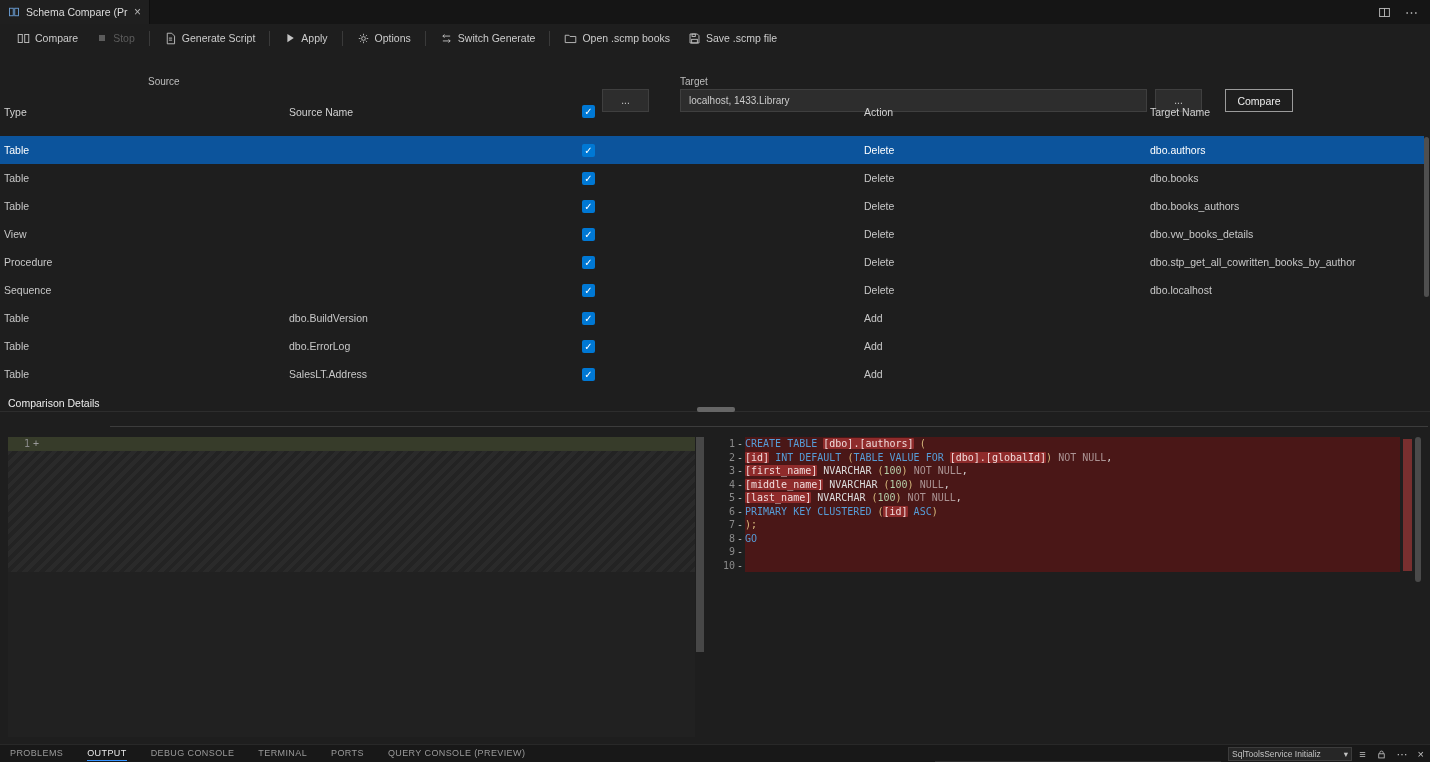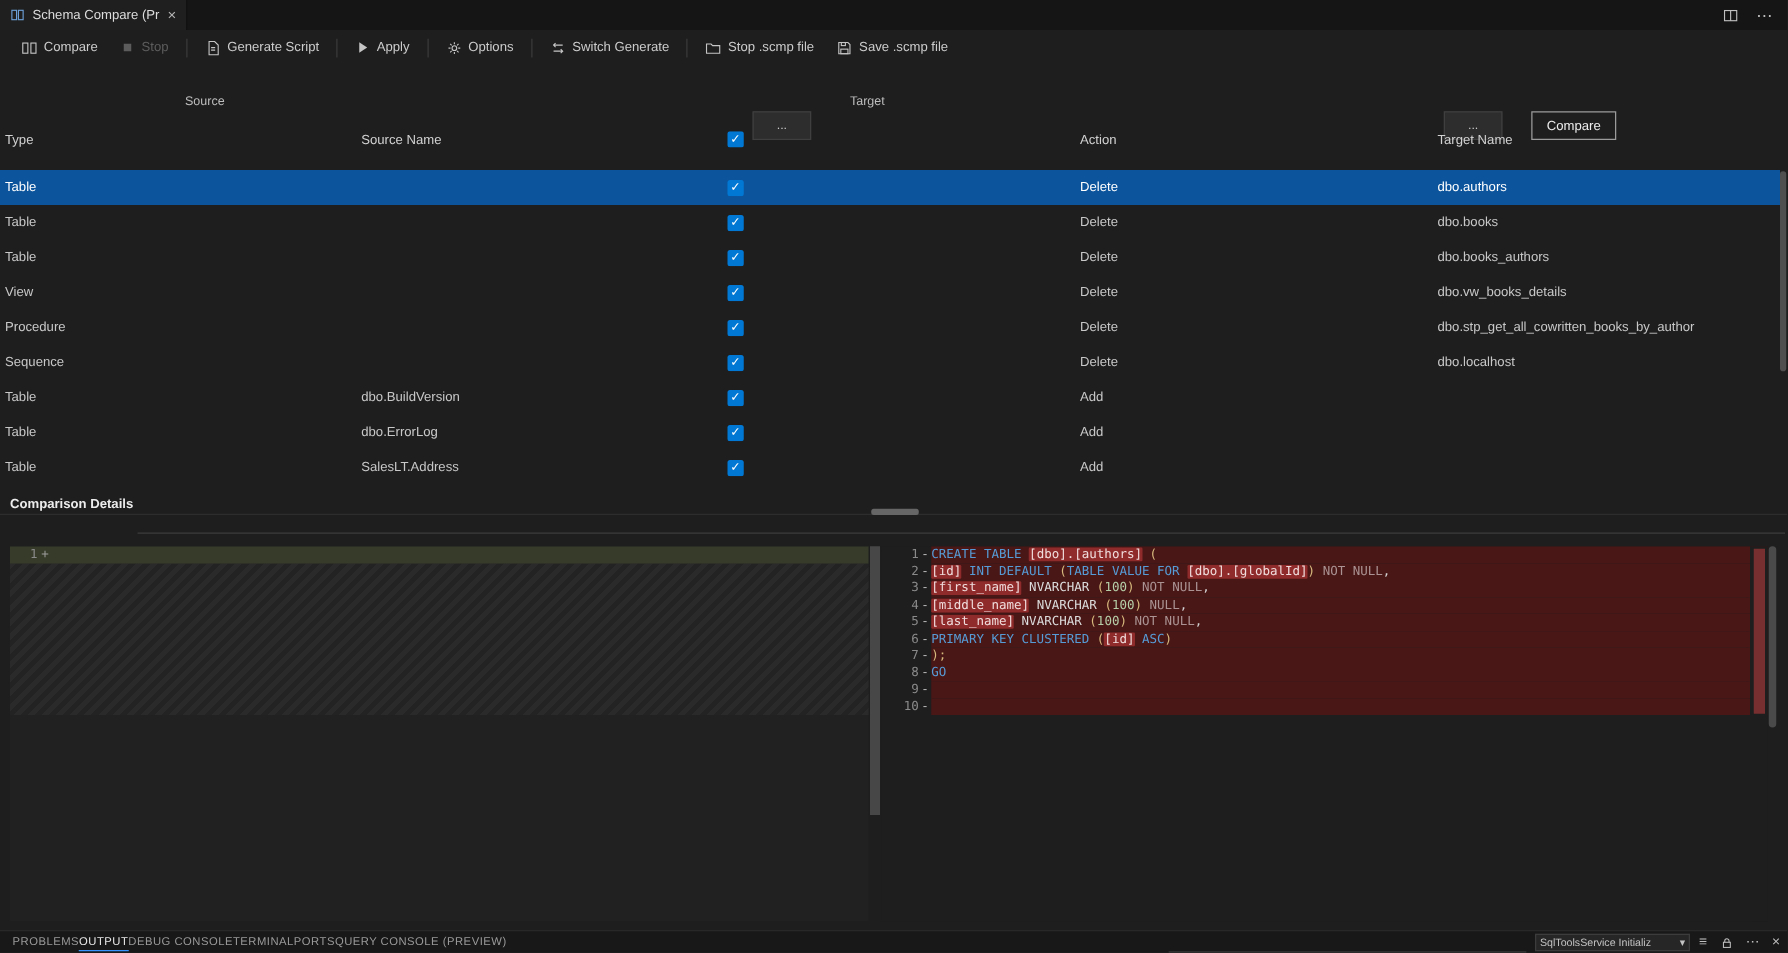--- a/index.html
+++ b/index.html
@@ -39,21 +39,21 @@
   .cell{padding-left:4px;white-space:nowrap;overflow:hidden}
   .tbody{position:absolute;top:136px;left:0;width:1424px;height:274px;overflow:hidden}
   .trow{display:grid;grid-template-columns:285px 293px 282px 286px 1fr;height:28px;align-items:center;font-size:10.5px;color:#c8c8c8;cursor:pointer}
   .trow.selected{background:var(--selection,#0c549c);color:#ffffff}
   .checkbox{width:13px;height:13px;background:var(--checkbox,#0078d4);border-radius:2px;color:#fff;font-size:10px;line-height:13px;text-align:center;cursor:pointer}
   .tscroll{position:absolute;right:1px;top:137px;width:5px;height:160px;background:#4f4f4f;border-radius:3px;cursor:pointer}
 
   
   .split-line{position:absolute;top:411px;left:0;right:0;height:1px;background:#2d2d2d}
   .grip{position:absolute;top:407px;left:697px;width:38px;height:5px;background:#666;border-radius:2px;cursor:row-resize}
-  .details-title{position:absolute;top:397px;left:8px;font-size:10.5px;font-weight:bold;color:#ececec;white-space:nowrap}
+  .details-title{position:absolute;top:397px;left:8px;font-size:10.5px;font-weight:normal;color:#ececec;white-space:nowrap}
   .details-rule{position:absolute;top:426px;left:110px;right:2px;height:1px;background:#3c3c3c}
 
   
   .diff{position:absolute;top:437px;left:8px;width:1414px;height:300px;font-family:"DejaVu Sans Mono",monospace;font-size:10px;line-height:13.5px}
   .pane-left{position:absolute;left:0;top:0;width:687px;height:300px;background:#212121;overflow:hidden}
   .lline{display:flex;height:14px;align-items:center}
   .lline.added{background:var(--added_line_tint,rgba(155,185,85,0.18))}
   .lgut{width:22px;text-align:right;color:#8a8a8a}
   .lmark{width:12px;text-align:center;color:#9a9a9a}
   .lfiller{position:absolute;top:14px;left:0;width:687px;height:121px;
@@ -71,21 +71,21 @@
   .s-pl{color:#d4d4d4}
   .s-dim{color:#ab9393}
   .s-hl{background:var(--removed_word_bg,#8f2b2b);color:#f0dcdc;border-radius:1px}
   .overview{position:absolute;right:0;top:0;width:14px;height:300px;background:#1e1e1e}
   .ov-red{position:absolute;right:2px;top:2px;width:9px;height:132px;background:rgba(195,62,62,0.55)}
   .diff-scroll{position:absolute;right:0;top:0;width:8px;height:300px;cursor:pointer}
   .diff-scroll .thumb{position:absolute;top:0;left:1px;width:6px;height:145px;background:#4a4a4a;border-radius:3px}
 
   
   .panelbar{position:absolute;left:0;right:0;bottom:0;height:18px;background:#181818;border-top:1px solid #282828}
-  .ptabs{display:flex;padding-left:10px;height:17px;align-items:center}
+  .ptabs{display:flex;gap:24px;padding-left:10px;height:17px;align-items:center}
   .ptab{font-size:9px;letter-spacing:0.4px;color:#9a9a9a;cursor:pointer;position:relative;line-height:17px;white-space:nowrap}
   .ptab.active{color:#e9e9e9}
   .ptab.active::after{content:"";position:absolute;left:0;right:0;bottom:1px;height:1px;background:#3794ff}
   .pfilter{position:absolute;left:935px;top:16px;width:286px;height:14px;background:#3c3c3c;border:1px solid #2f2f2f;color:#cccccc;font-size:9px;padding:0 4px;font-family:"Liberation Sans",sans-serif;outline:none}
   .pfilter::placeholder{color:#8f8f8f}
   .pselect{position:absolute;left:1228px;top:2px;width:124px;height:14px;background:#262626;border:1px solid #3c3c3c;color:#c3c3c3;font-size:8.5px;display:flex;align-items:center;padding:0 3px;gap:3px;cursor:pointer}
   .pselect .txt{flex:1;overflow:hidden;white-space:nowrap}
   .picons{position:absolute;right:6px;top:0;height:18px;display:flex;align-items:center;gap:10px;color:#c0c0c0;font-size:11px}
   .picons span{cursor:pointer;line-height:1}
 </style>
@@ -173,38 +173,39 @@
         </span>
       <span>Switch Generate</span>
     </div>
     <div class="tsep"></div>
     <div class="tbtn">
       <span>
           <svg width="13" height="13" viewBox="0 0 16 16">
             <path d="M1.5 4h4.5L7.5 5.5h7V13h-13z" fill="none" stroke="#c5c5c5" stroke-width="1.1"></path>
           </svg>
         </span>
-      <span>Stop .scmp file</span>
+      <span>Open .scmp books</span>
     </div>
     <div class="tbtn">
       <span>
           <svg width="13" height="13" viewBox="0 0 16 16">
             <path d="M2.5 2.5h9l2 2v9h-11z" fill="none" stroke="#c5c5c5" stroke-width="1.1"></path>
             <rect x="5" y="2.5" width="4" height="3" fill="none" stroke="#c5c5c5" stroke-width="1.1"></rect>
             <rect x="4.5" y="9" width="7" height="4.5" fill="none" stroke="#c5c5c5" stroke-width="1.1"></rect>
           </svg>
         </span>
       <span>Save .scmp file</span>
     </div>
   </div>
 
   <div class="conn-label src-label">Source</div>
   <button class="browse-btn src-browse">...</button>
 
   <div class="conn-label tgt-label">Target</div>
+  <input class="conn-input tgt-input" value="localhost, 1433.Library" style="">
   <button class="browse-btn tgt-browse">...</button>
 
   <button class="compare-btn">Compare</button>
 
   <div class="grid-head">
     <div class="cell">Type</div>
     <div class="cell">Source Name</div>
     <div class="cell">
       <div class="checkbox checked">✓</div>
     </div>

